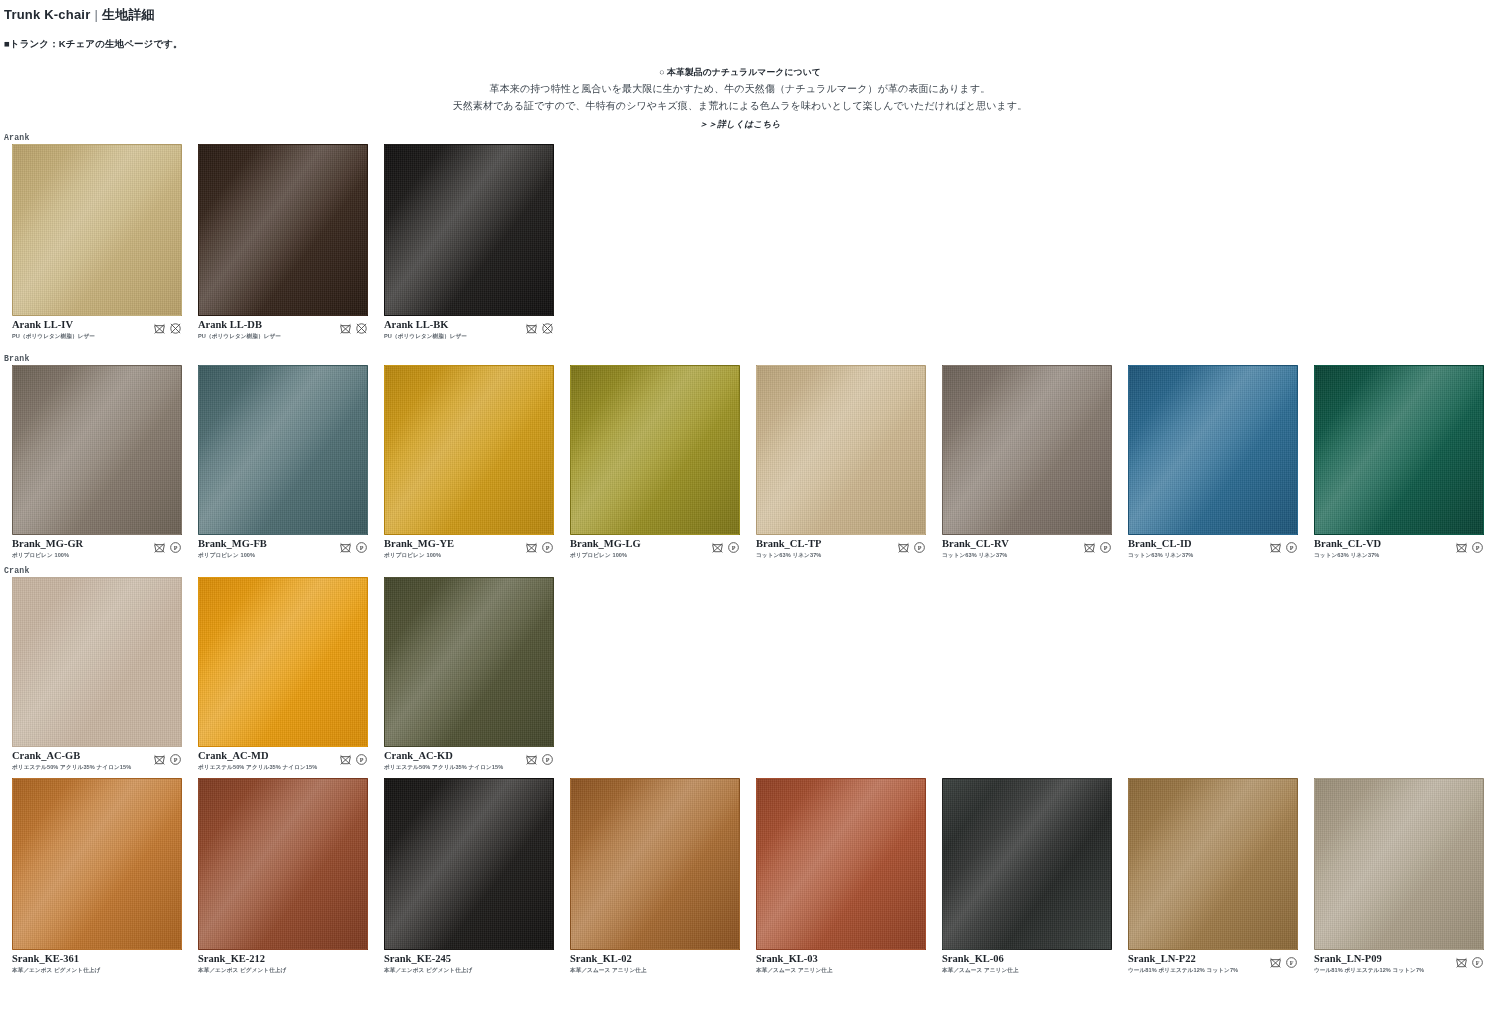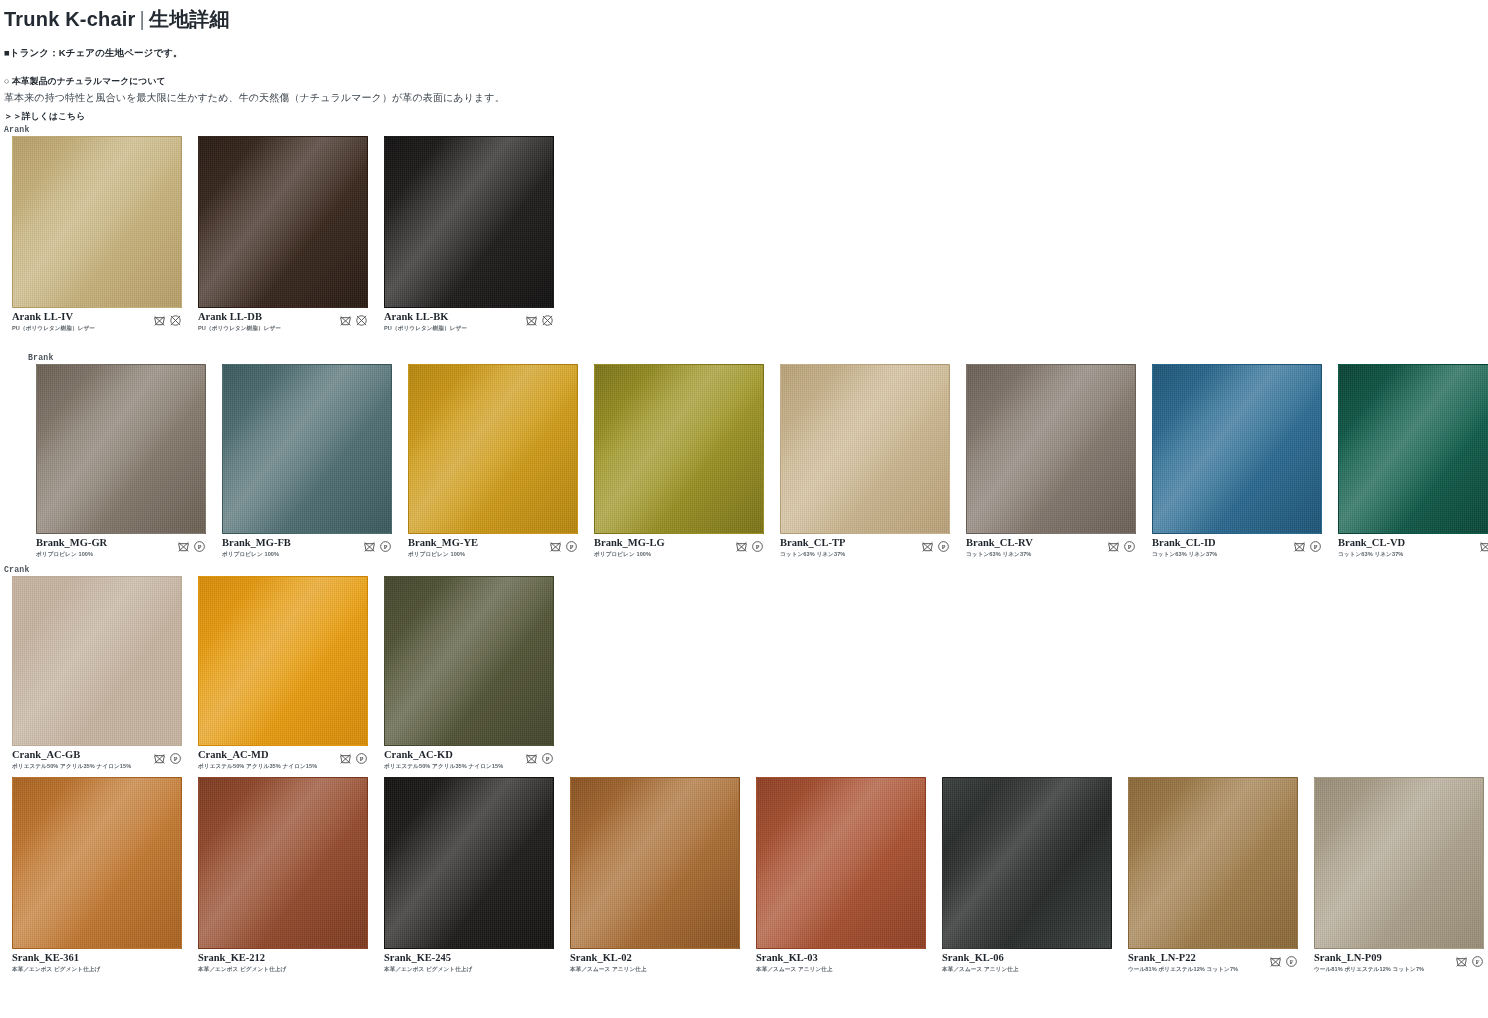--- a/index.html
+++ b/index.html
@@ -8,43 +8,43 @@
     margin: 0; padding: 0;
     background: #ffffff;
     width: 1488px;
     font-family: "Liberation Sans", "DejaVu Sans", sans-serif;
     color: #20262e;
   }
   .page { width: 1488px; min-height: 1018px; position: relative; padding: 0; }
 
   
   .page-title {
-    font-size: 20px; font-weight: bold; letter-spacing: .2px;
+    font-size: 13px; font-weight: bold; letter-spacing: .2px;
     padding: 6px 0 0 4px; color: #232a32; white-space: nowrap;
   }
   .page-title .sep { font-weight: normal; color: #6d757e; padding: 0 4px; }
 
   .intro { padding: 0 12px 0 4px; }
   .intro-lead {
     font-size: 9.5px; font-weight: bold; color: #232a32;
     margin-top: 14px; letter-spacing: .1px;
   }
   .intro-note {
     font-size: 8.5px; color: #3a434c; margin-top: 12px; letter-spacing: .1px;
   }
-  .natural-block { margin-top: 16px; }
+  .natural-block { margin-top: 16px; text-align: center; }
   .natural-head {
     font-size: 8.8px; font-weight: bold; color: #232a32; letter-spacing: .1px;
   }
   .natural-line {
     font-size: 10px; color: #3a434c; margin-top: 3px; letter-spacing: .1px;
   }
   .more-link {
     display: inline-block; font-size: 8.8px; font-weight: bold;
-    color: #232a32; margin-top: 4px; text-decoration: none; letter-spacing: .1px;
+    color: #232a32; margin-top: 4px; text-decoration: none; letter-spacing: .1px; font-style: italic;
   }
 
   
   .rank-label {
     font-size: 8.2px; font-weight: bold; color: #4d555d;
     padding: 0 0 2px 4px; letter-spacing: .2px; font-family: Liberation Mono, monospace;
   }
   .swatch-row { display: flex; gap: 0; align-items: flex-start; }
   .swatch-cell { width: 186px; flex: 0 0 186px; font-weight: bold; }
   .swatch-img {
@@ -68,41 +68,42 @@
   }
   .sw-comp {
     font-size: 5.6px; color: #5b636b; margin-top: 2px;
     white-space: nowrap; letter-spacing: .1px;
   }
   .care-icons { display: flex; gap: 3px; padding-top: 3px; flex: 0 0 auto; }
   .care-icons svg { display: block; }
 
   .section { margin-bottom: 0; }
   .arank-section  { margin-top: 2px; }
-  .brank-section  { margin-top: 20px; padding-left: 24px; }
+  .brank-section  { margin-top: 13px; }
   .crank-section  { margin-top: 6px; }
   .srank-section  { margin-top: 6px; }
 
   
   .row-tall .swatch-img { height: 172px; }
 </style>
 </head>
 <body>
 
 <div class="page">
 
   <div class="page-title">
     <span>Trunk K-chair</span><span class="sep">|</span><span>生地詳細</span>
   </div>
 
   <div class="intro">
     <div class="intro-lead">■トランク：Kチェアの生地ページです。</div>
     <div class="natural-block">
       <div class="natural-head">○ 本革製品のナチュラルマークについて</div>
       <div class="natural-line">革本来の持つ特性と風合いを最大限に生かすため、牛の天然傷（ナチュラルマーク）が革の表面にあります。</div>
+      <div class="natural-line">天然素材である証ですので、牛特有のシワやキズ痕、ま荒れによる色ムラを味わいとして楽しんでいただければと思います。</div>
       <a class="more-link" href="#">＞＞詳しくはこちら</a>
     </div>
   </div>
 
   <div id="sections-root">
       <div class="section arank-section">
         <div class="rank-label">Arank</div>
         <div class="swatch-row row-tall">
           <div class="swatch-cell">
             <div class="swatch-img" style="background: linear-gradient(135deg, rgb(184, 160, 105) 0%, rgb(205, 185, 131) 32%, rgb(205, 185, 131) 52%, rgb(184, 160, 105) 100%);">

